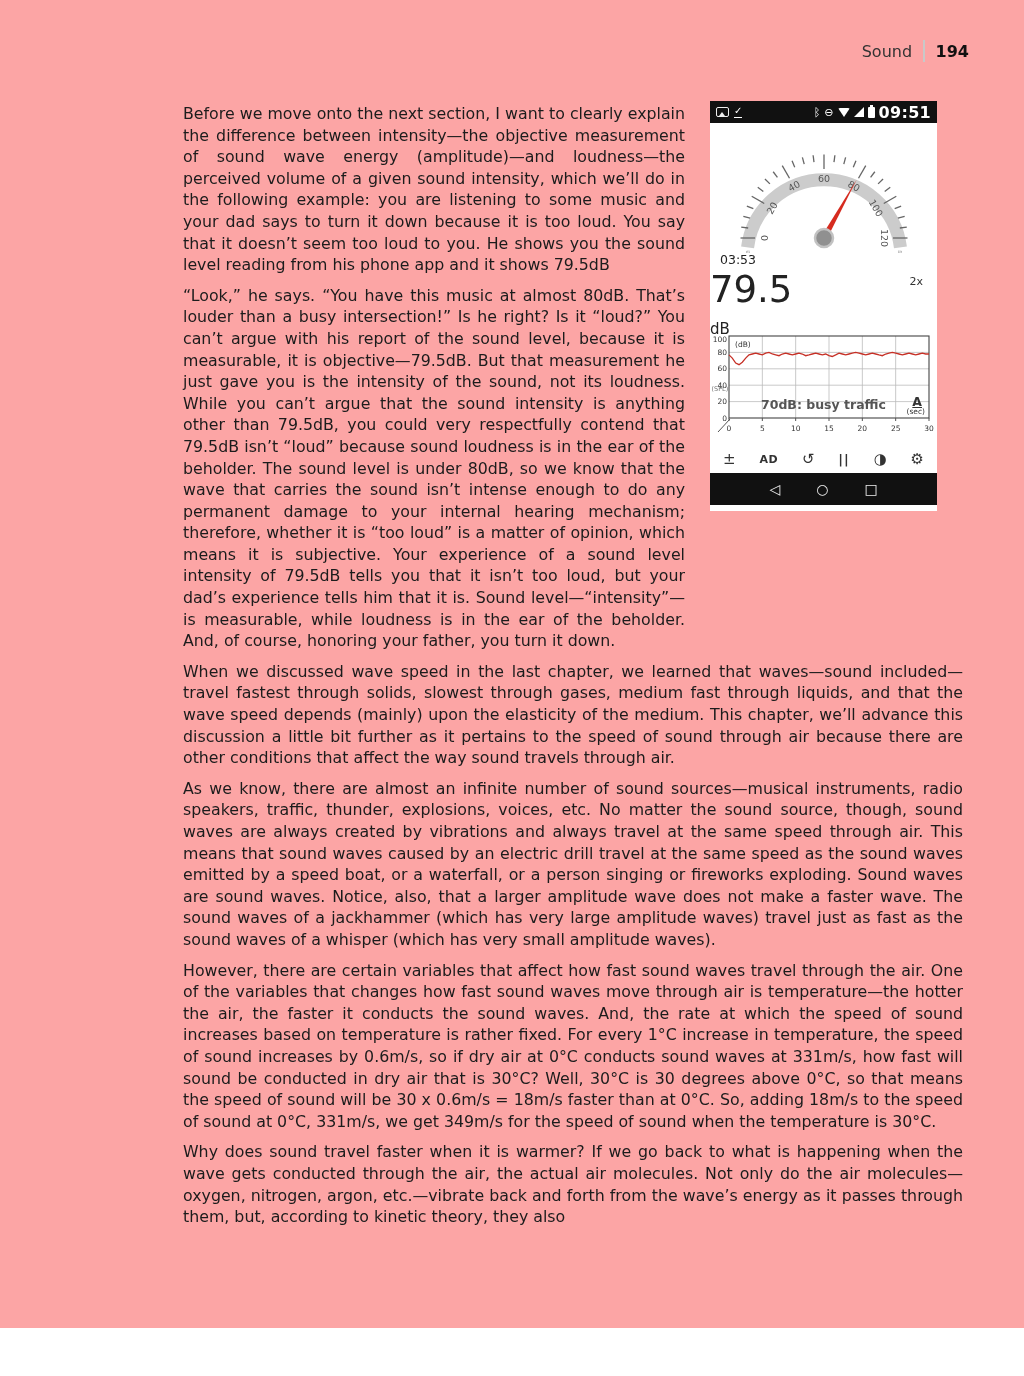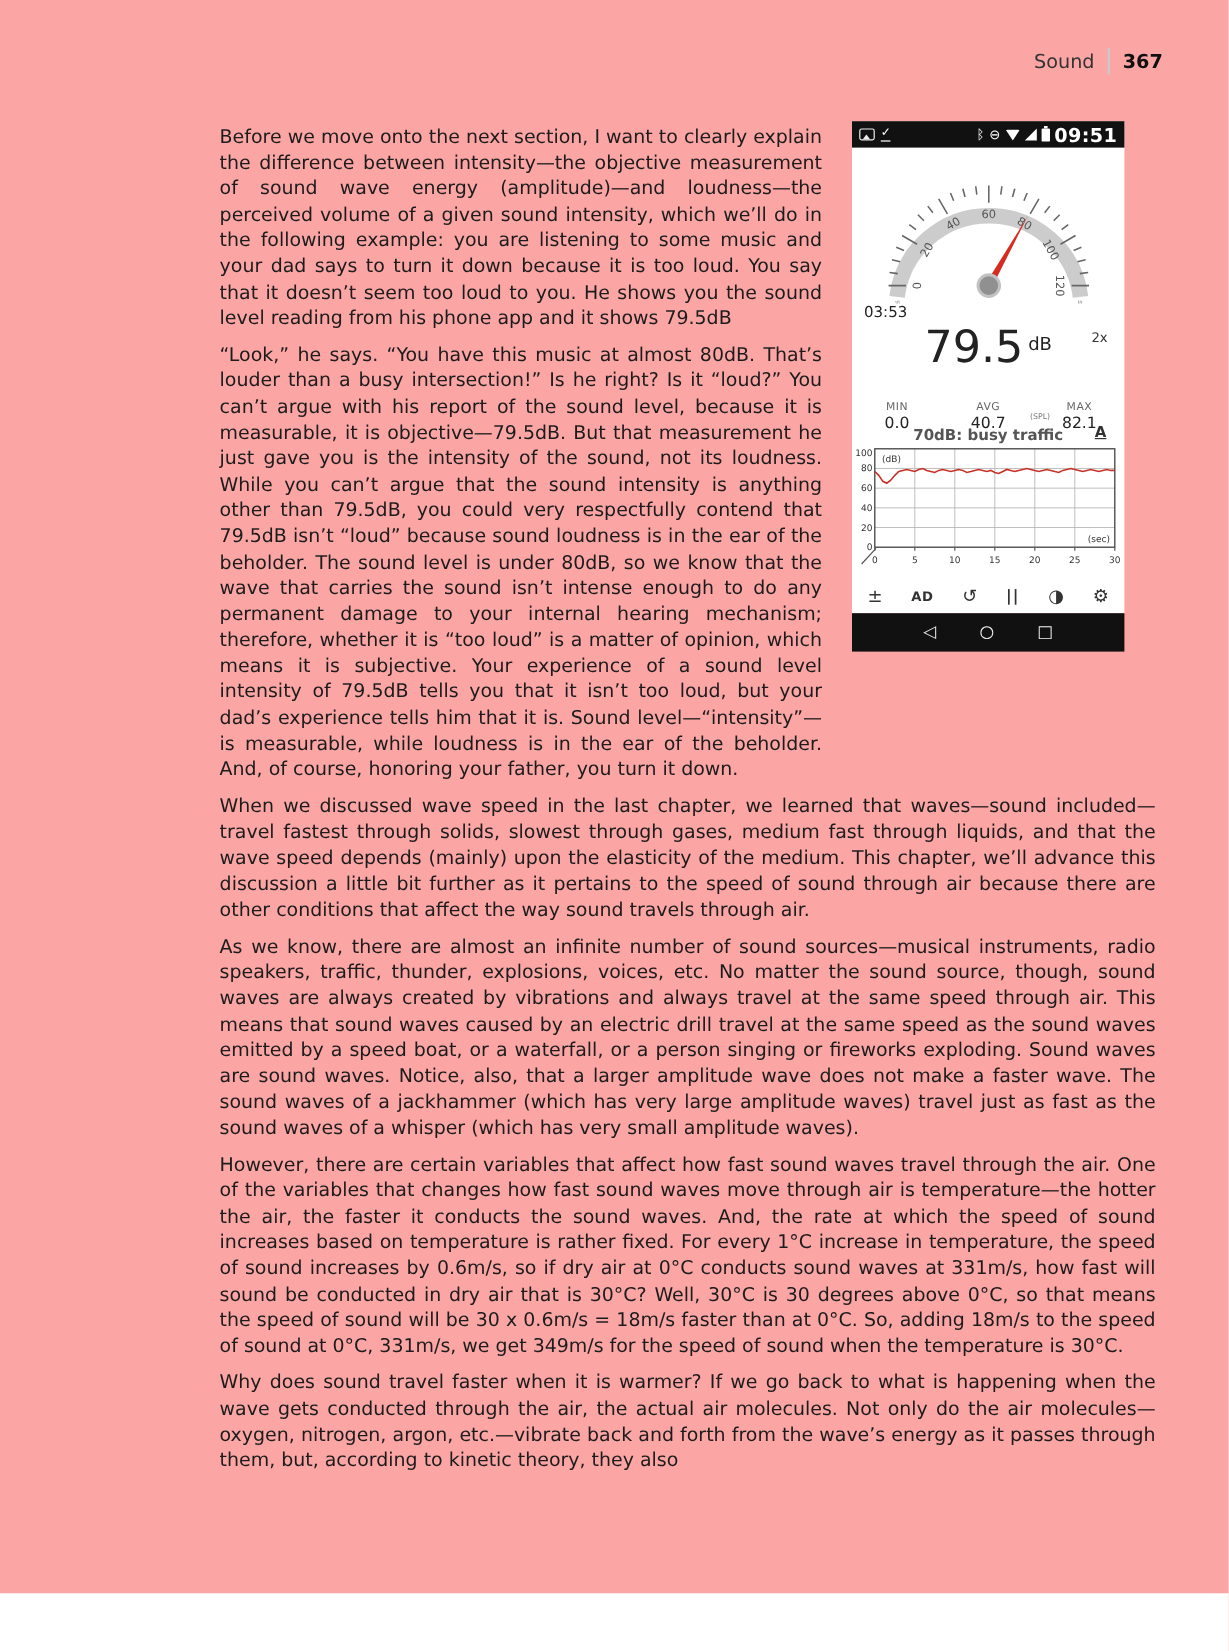--- a/index.html
+++ b/index.html
@@ -49,21 +49,21 @@
   .batt-icon { width:7px; height:11px; background:#fff; border-radius:1px; position:relative; }
   .batt-icon::before { content:""; position:absolute; top:-2px; left:2px; width:3px; height:2px; background:#fff; }
 
   .gauge-wrap { position:relative; padding-top:18px; height:148px; }
   #gauge-svg { display:block; margin:0 auto; }
   .glabel { font-size:9.5px; fill:#555; }
   .gdash { font-size:7px; fill:#999; }
   .elapsed { position:absolute; left:10px; bottom:4px; font-size:12.5px; color:#222; }
 
   .readout { position:relative; height:62px; text-align:center; }
-  .big-row { display:flex; justify-content:center; align-items:flex-start; gap:4px; }
+  .big-row { display:flex; justify-content:center; align-items:flex-start; gap:4px;flex-direction:column; }
   .db-big { font-size:37px; line-height:38px; color:#222; }
   .unit-col { display:flex; flex-direction:column; align-items:center; padding-top:9px; }
   .unit-main { font-size:15px; color:#222; line-height:15px; }
   .unit-sub { font-size:6.5px; color:#777;margin-top:48px; }
   .mult { position:absolute; right:14px; top:4px; font-size:11px; color:#333; }
   .ref-row { position:relative; margin-top:1px; }
   .ref-label { font-size:12.5px; font-weight:bold; color:#555; }
   .weighting { position:absolute; right:15px; top:0; font-size:12.5px; font-weight:bold; color:#333; text-decoration:underline; }
 
   .stats { display:flex; justify-content:center; gap:28px; height:38px; padding-top:2px; }
@@ -87,21 +87,21 @@
   .nav-btn { color:#eee; font-size:14px; line-height:1; cursor:pointer; }
 </style>
 </head>
 <body>
 
 <div class="page">
 
   <header class="page-header">
     <span>Sound</span>
     <span class="hdr-divider"></span>
-    <span class="hdr-pagenum">367</span>
+    <span class="hdr-pagenum">194</span>
   </header>
 
   <main class="content">
 
     <aside class="phone">
 
       <div class="statusbar">
         <span class="shot-icon"></span>
         <span class="check-icon">✓</span>
         <span class="sb-right">
@@ -165,34 +165,20 @@
             <span class="unit-sub">(SPL)</span>
           </span>
         </div>
         <span class="mult">2x</span>
         <div class="ref-row">
           <span class="ref-label">70dB: busy traffic</span>
           <span class="weighting">A</span>
         </div>
       </div>
 
-      <div class="stats" id="stats-row">
-          <div class="stat-col">
-            <div class="stat-label">MIN</div>
-                     <div class="stat-value">0.0</div>
-          </div>
-          <div class="stat-col">
-            <div class="stat-label">AVG</div>
-                     <div class="stat-value">40.7</div>
-          </div>
-          <div class="stat-col">
-            <div class="stat-label">MAX</div>
-                     <div class="stat-value">82.1</div>
-          </div>
-        </div>
 
       <div class="chart-wrap">
         <svg id="chart-svg" width="227" height="112" viewBox="0 0 227 112">
             <line class="grid" x1="19" y1="68.60000000000001" x2="219" y2="68.60000000000001"></line>
             <line class="grid" x1="19" y1="52.199999999999996" x2="219" y2="52.199999999999996"></line>
             <line class="grid" x1="19" y1="35.800000000000004" x2="219" y2="35.800000000000004"></line>
             <line class="grid" x1="19" y1="19.400000000000002" x2="219" y2="19.400000000000002"></line>
             <line class="grid" x1="52.33333333333333" y1="3" x2="52.33333333333333" y2="85"></line>
             <line class="grid" x1="85.66666666666666" y1="3" x2="85.66666666666666" y2="85"></line>
             <line class="grid" x1="119" y1="3" x2="119" y2="85"></line>

